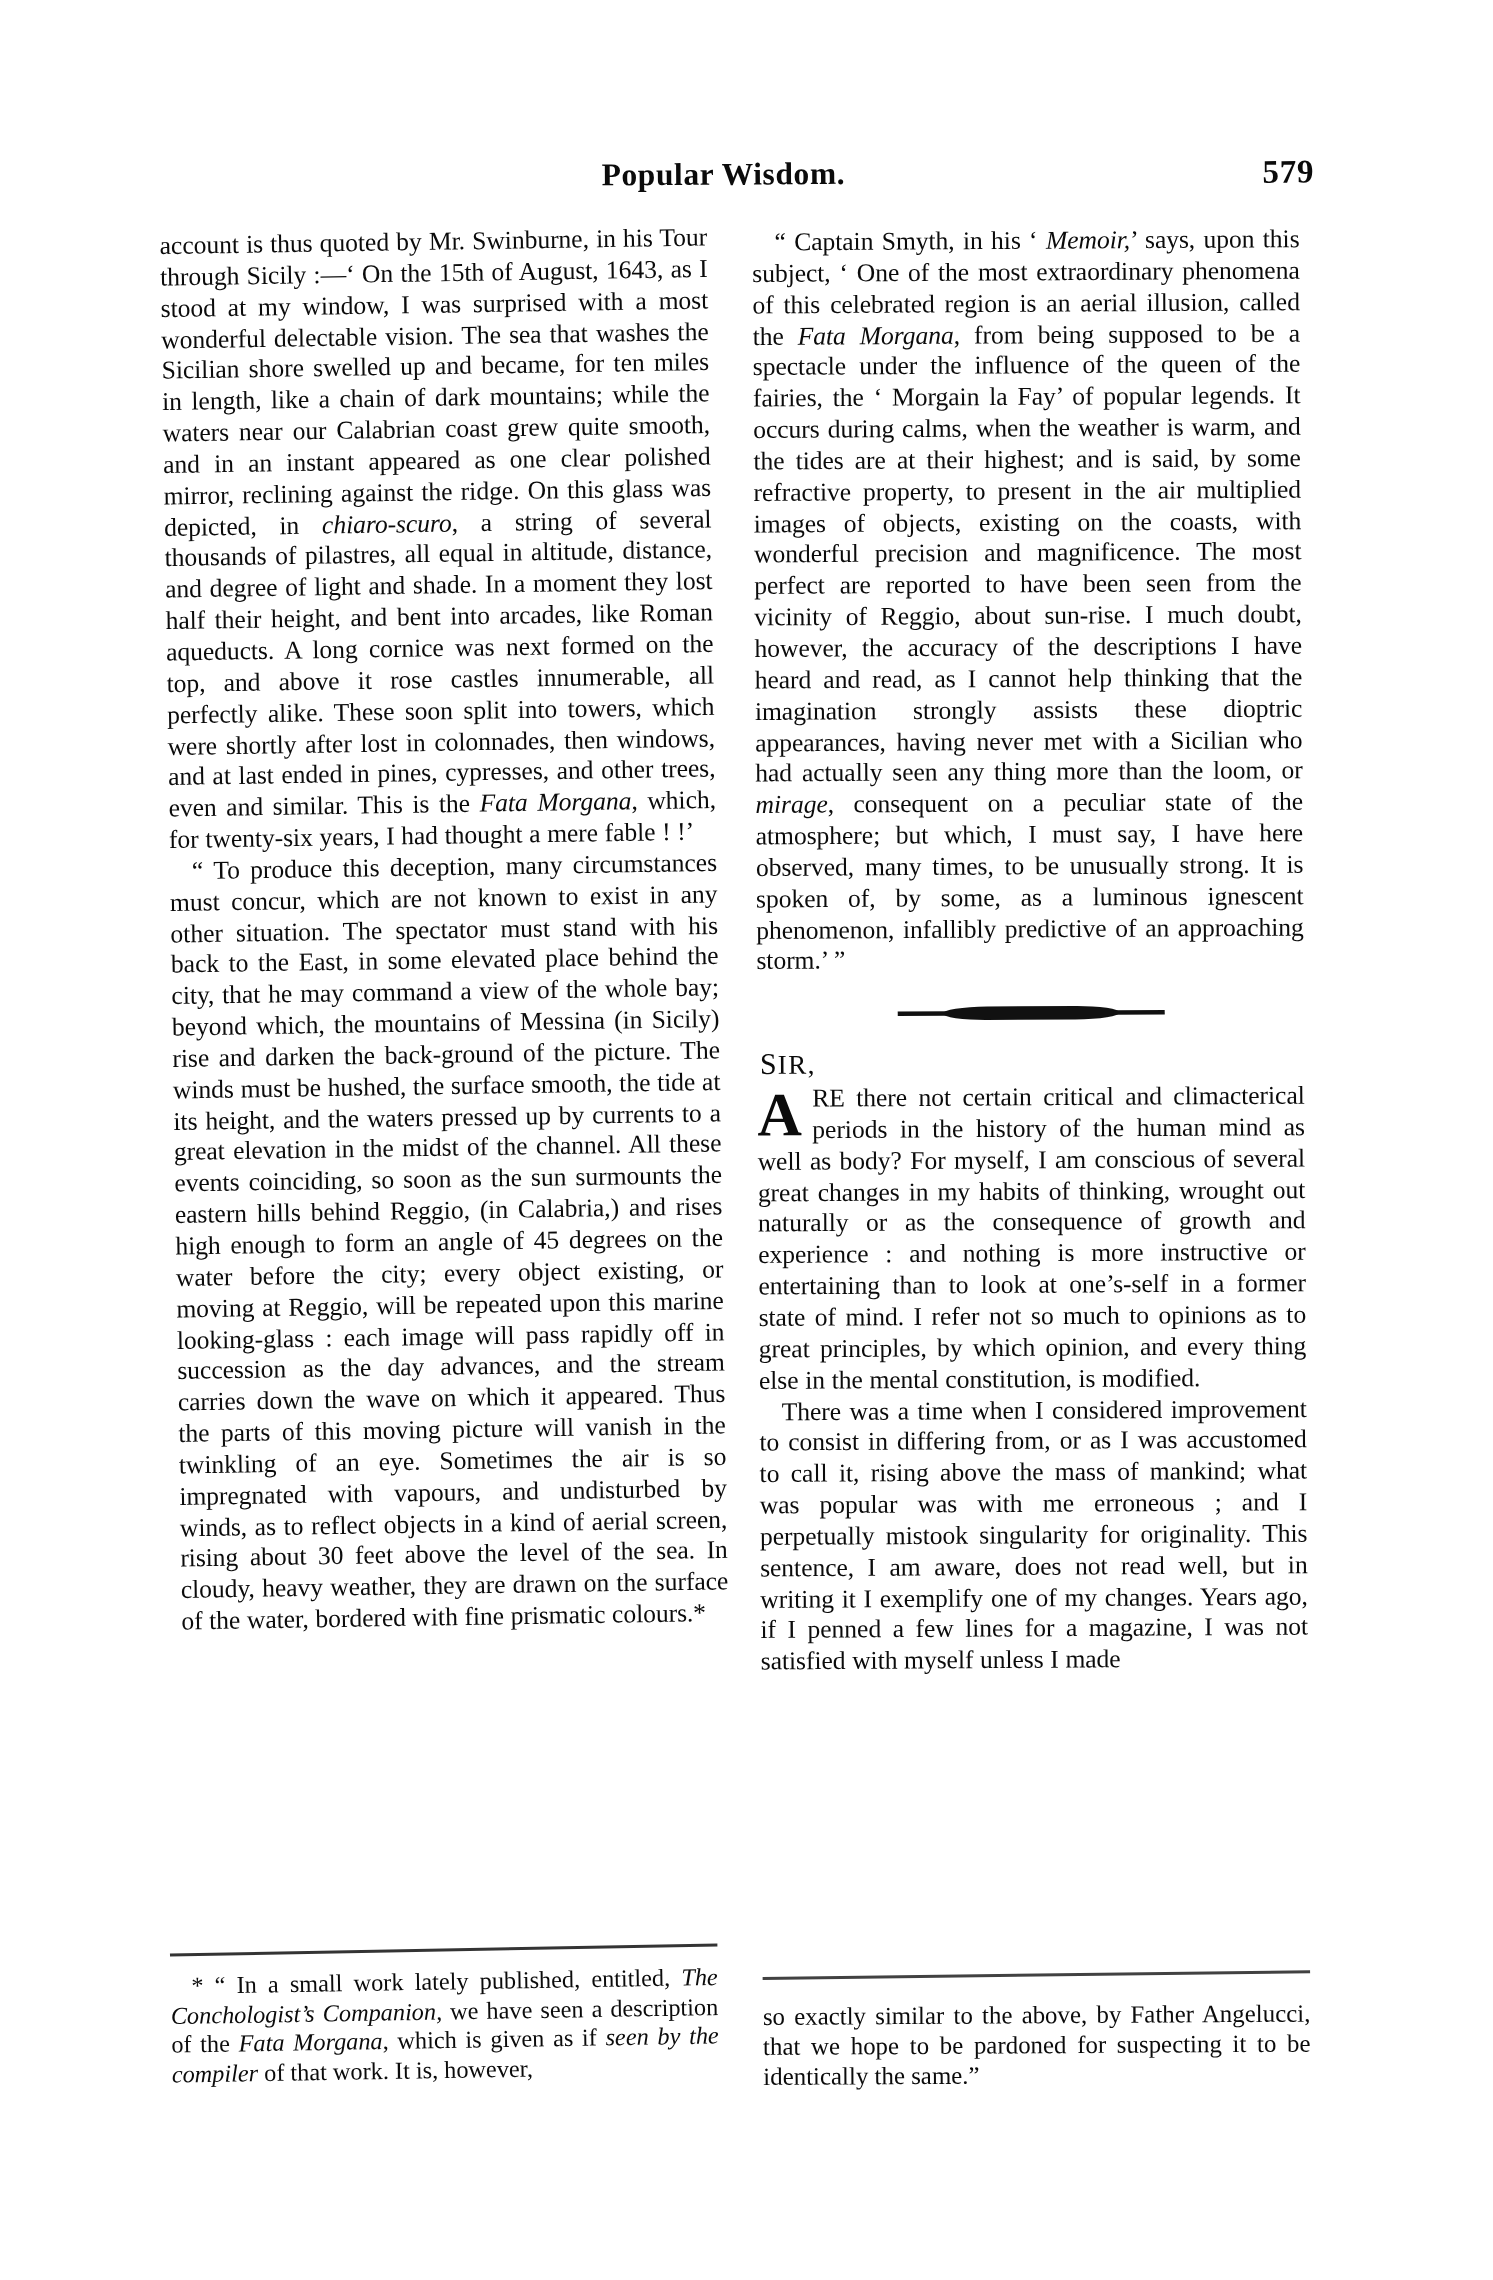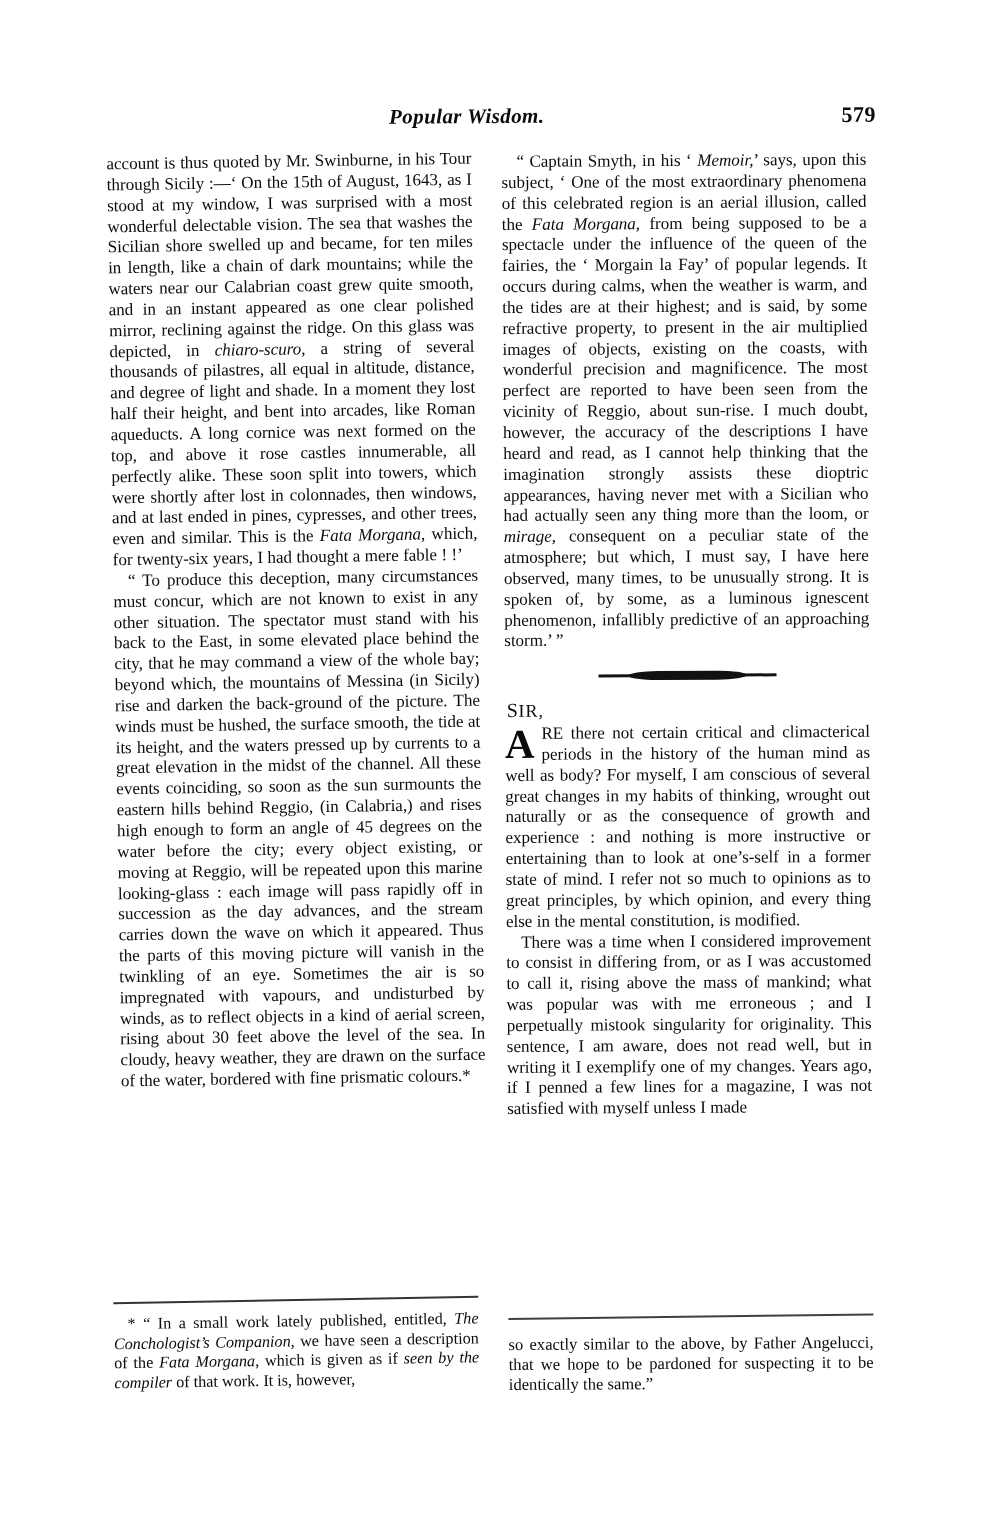--- a/index.html
+++ b/index.html
@@ -28,23 +28,22 @@
   
   .running-head {
     position: absolute;
     left: 108px;
     top: 104px;
     width: 772px;
     height: 34px;
   }
   .rh-title {
     position: absolute;
-    left: 285px;
+    left: 297px;
     top: 0;
-    font-style: italic;
     font-weight: 700;
     font-size: 21px;
     letter-spacing: 0.4px;
     white-space: nowrap;
   }
   .rh-page {
     position: absolute;
     right: 0;
     top: 0;
     font-weight: 700;

